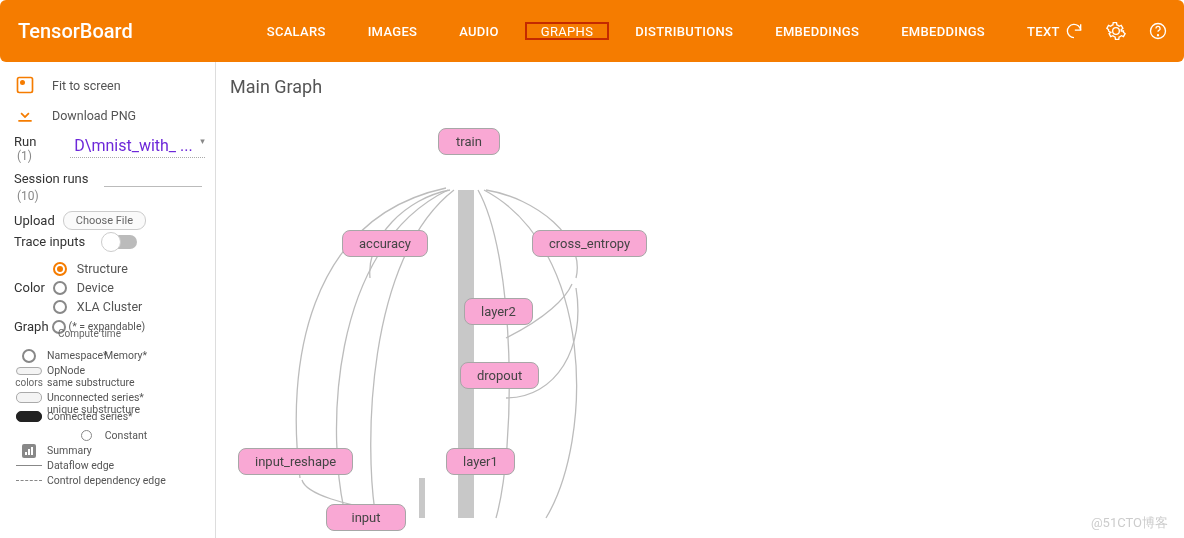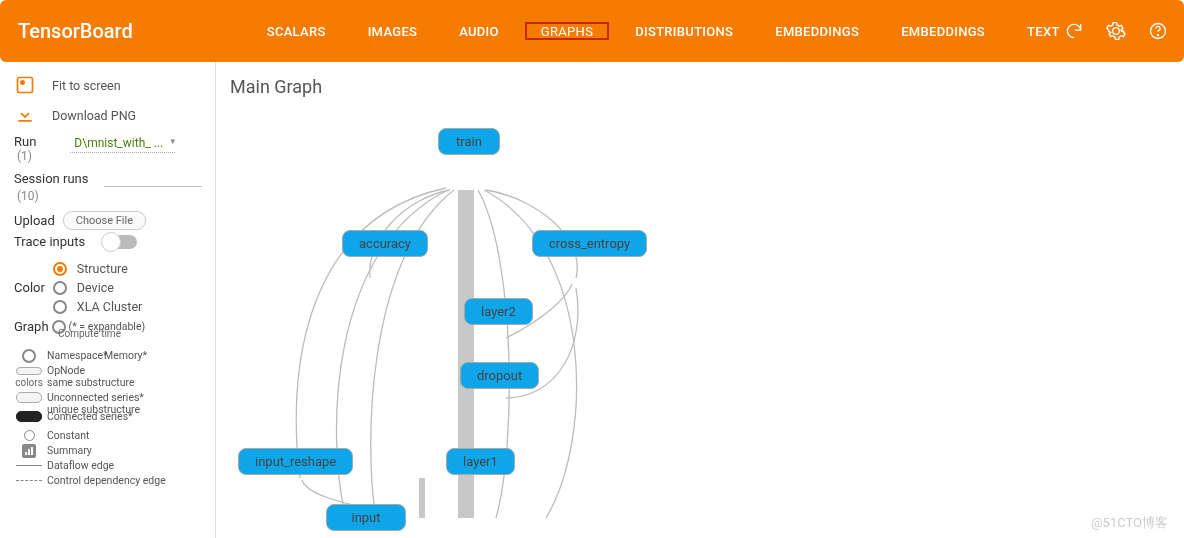--- a/index.html
+++ b/index.html
@@ -12,21 +12,21 @@
   .tab.highlight::after { content:""; position:absolute; left:-12px; right:-12px; top:10px; bottom:10px; border:2px solid #c42a00; }
   .header-right { margin-left: auto; display:flex; gap:22px; align-items:center; }
   .hicon { width:20px; height:20px; fill:none; stroke:#fff; stroke-width:1.6; cursor:pointer; }
   .body { display:flex; height:476px; }
   .sidebar { width:216px; border-right:1px solid #ddd; padding:12px 10px 8px 14px; overflow:hidden; font-size:12.5px; color:#555; }
   .sb-row { display:flex; align-items:center; gap:16px; margin-bottom:8px; }
   .sb-icon { width:22px; height:22px; display:flex; align-items:center; justify-content:center; color:#f57c00; }
   .sb-link { color:#545454; cursor:pointer; }
   .sb-label { color:#333; font-size:13px; }
   .sb-count { color:#888; font-size:12px; margin-left:3px; }
-  .run-select { color:#4d7c0f; border-bottom:1px dotted #aaa; padding:2px 12px 2px 4px; font-size:12px; position:relative; }
+  .run-select { color:#6d28d9; border-bottom:1px dotted #aaa; padding:2px 12px 2px 4px; font-size:16px; position:relative; }
   .run-select::after{content:"▾"; font-size:9px; color:#888; position:absolute; right:0;}
   .sess-select { border-bottom:1px solid #bbb; width:98px; height:16px; display:inline-block;}
   .upload-row{ display:flex; align-items:center; gap:8px; margin:8px 0 4px;}
   .choose-btn{ border:1px solid #ccc; border-radius:9px; background:#fafafa; padding:2px 12px; font-size:11px; color:#666; cursor:pointer;}
   .toggle{ width:34px; height:14px; background:#bbb; border-radius:7px; position:relative; margin-left:10px; display:inline-block;}
   .toggle::after{content:""; width:18px;height:18px;background:#fff;border:1px solid #ccc;border-radius:50%;position:absolute;left:-2px;top:-3px;}
   .radio-row{display:flex;align-items:center;gap:10px;margin:4px 0 3px 0;}
   .radio{width:14px;height:14px;border:2px solid #888;border-radius:50%;display:inline-block;position:relative;}
   .radio.sel{border-color:#f57c00;}
   .radio.sel::after{content:"";width:6px;height:6px;background:#f57c00;border-radius:50%;position:absolute;left:2px;top:2px;}
@@ -38,21 +38,21 @@
   .lg-shape.thin{height:8px;}
   .lg-circle{width:11px;height:11px;border:1px solid #888;border-radius:50%;}
   .lg-box{width:14px;height:14px;background:#888;border-radius:2px;display:flex;align-items:center;justify-content:center;color:#fff;}
   .lg-line{width:26px;height:0;border-top:1px solid #888;}
   .lg-dash{width:26px;height:0;border-top:1px dashed #888;}
   .lg-text{font-size:10.5px;color:#555;line-height:1.05;}
   .legend-overlap{position:relative;}
   .legend-overlap .ov{position:absolute;font-size:10px;color:#666;white-space:nowrap;}
   .main{flex:1;position:relative;padding:14px 0 0 10px;}
   .main-title{font-size:18px;color:#555;margin:0 0 8px 4px;}
-  .node{position:absolute;border:1px solid #a7a7a7;background:#0ea5e9;border-radius:8px;padding:5px 16px;font-size:13px;color:#444;text-align:center;cursor:pointer;}
+  .node{position:absolute;border:1px solid #a7a7a7;background:#f9a8d4;border-radius:8px;padding:5px 16px;font-size:13px;color:#444;text-align:center;cursor:pointer;}
   .edge{stroke:#bcbcbc;stroke-width:1.3;fill:none;}
   .edge.thick{stroke:#c8c8c8;stroke-width:16;}
   .edge.med{stroke:#c8c8c8;stroke-width:6;}
   .watermark{position:absolute;right:16px;bottom:6px;color:#ccc;font-size:13px;}
 </style>
 </head>
 <body>
 
 <div class="header">
   <div class="logo">TensorBoard</div>
@@ -182,21 +182,21 @@
       <div class="legend-row" style="margin-top:-3px;">
           <span class="lg-sym"></span>
           <span class="lg-text">unique substructure</span>
         </div>
       <div class="legend-row" style="margin-top:-8px;">
           <span class="lg-sym">
             <span class="lg-shape bold"></span>
           </span>
           <span class="lg-text">Connected series*</span>
         </div>
-      <div class="legend-row" style="margin-top:4px;">
+      <div class="legend-row" style="margin-top:4px;justify-content:center;">
           <span class="lg-sym">
             <span class="lg-circle"></span>
           </span>
           <span class="lg-text">Constant</span>
         </div>
       <div class="legend-row">
           <span class="lg-sym">
             <span class="lg-box">
               <svg width="10" height="10" viewBox="0 0 10 10" fill="#fff">
                 <rect x="1" y="6" width="2" height="3"></rect>

